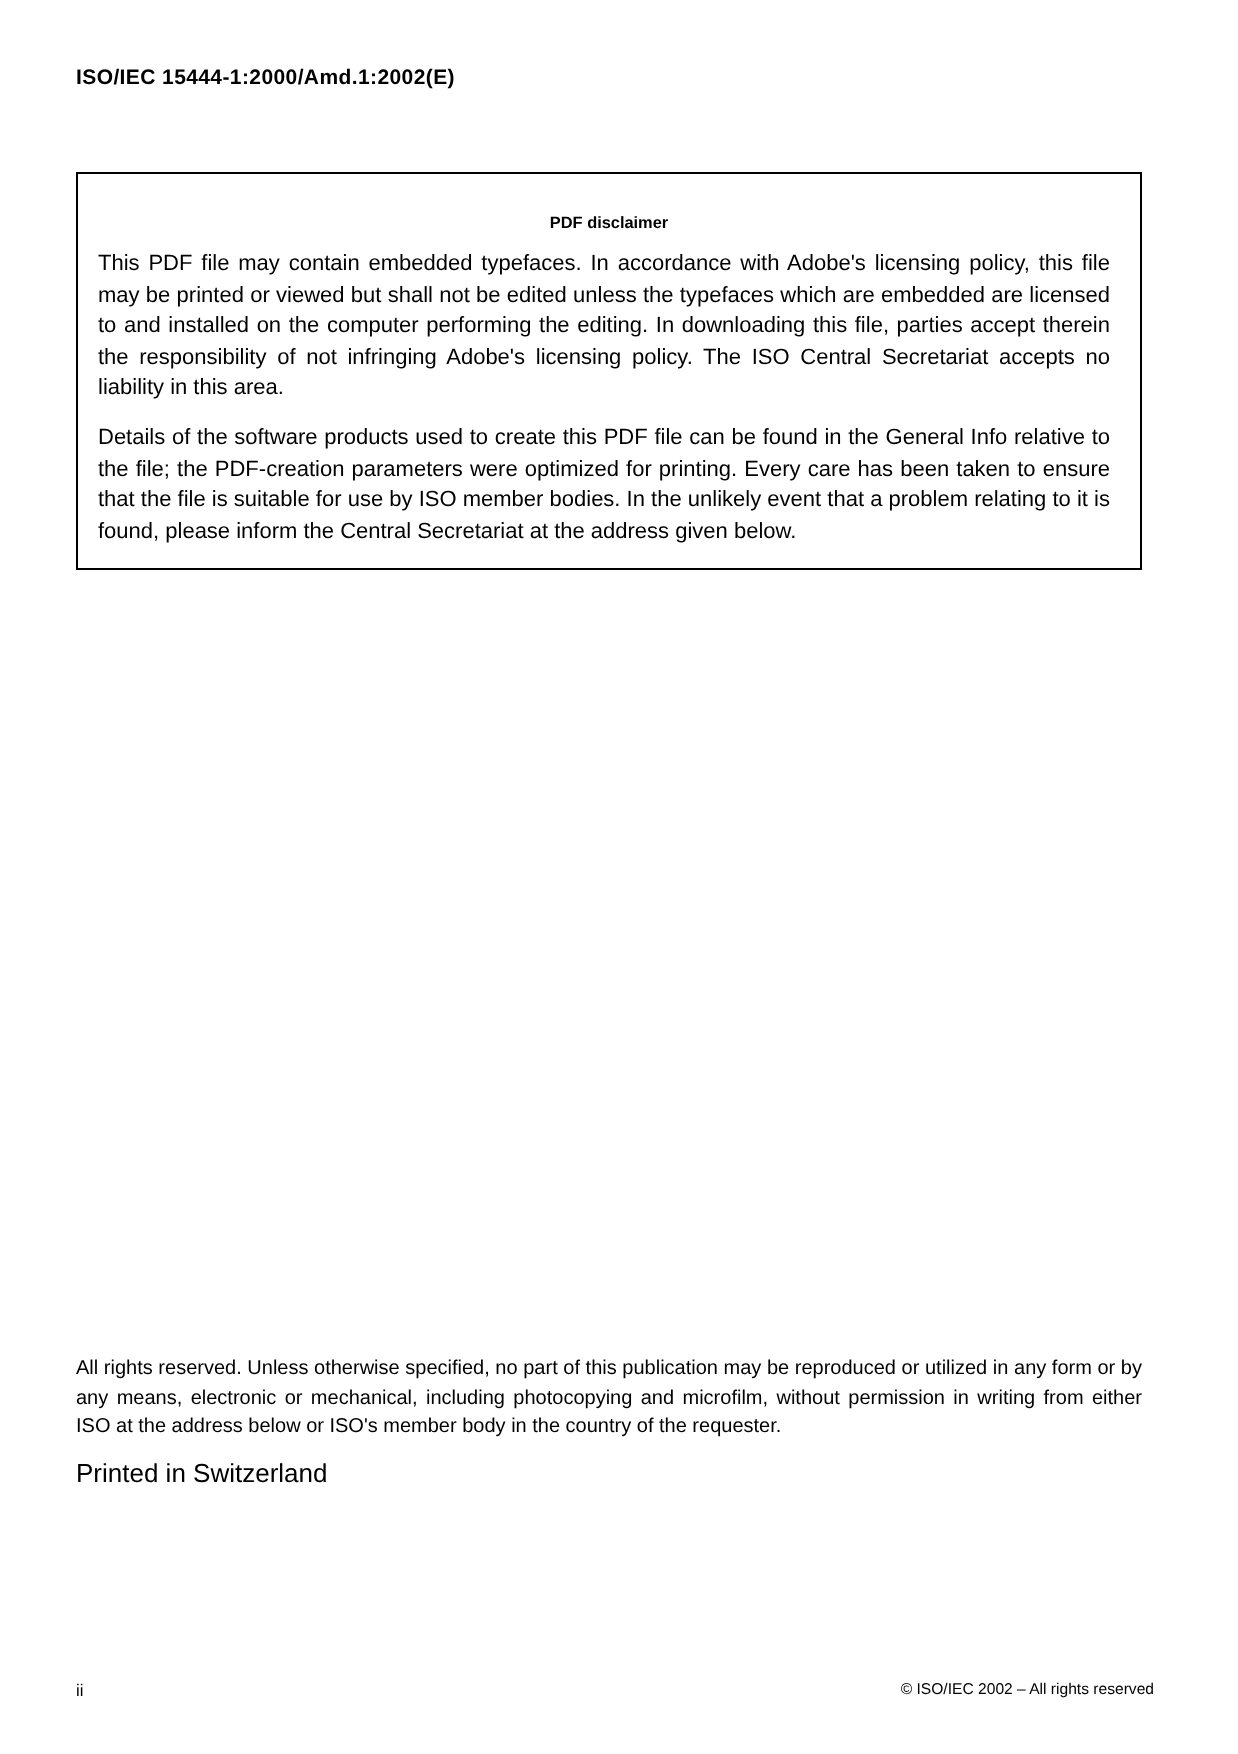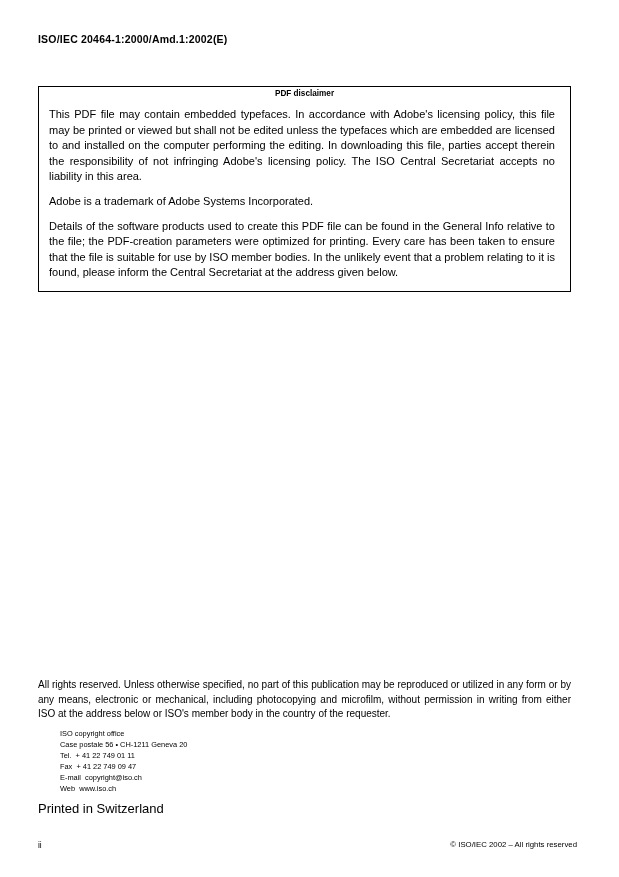--- a/index.html
+++ b/index.html
@@ -26,21 +26,21 @@
     font-weight: bold;
     letter-spacing: 0.2px;
   }
   .disclaimer-box {
     position: absolute;
     left: 38px;
     top: 86px;
     width: 533px;
     border: 1px solid #000000;
     box-sizing: border-box;
-    padding: 2px 10px 10px 10px;
+    padding: 20px 10px 10px 10px;
   }
   .disclaimer-title {
     text-align: center;
     font-size: 8.2px;
     font-weight: bold;
     margin-bottom: 9px;
   }
   .disclaimer-para {
     font-size: 11px;
     line-height: 1.42;
@@ -91,39 +91,30 @@
     top: 840px;
     font-size: 7.8px;
     text-align: right;
   }
 </style>
 </head>
 <body>
 
 <div class="page">
 
-  <div class="doc-header">ISO/IEC 20464-1:2000/Amd.1:2002(E)</div>
+  <div class="doc-header">ISO/IEC 15444-1:2000/Amd.1:2002(E)</div>
 
   <div class="disclaimer-box">
     <div class="disclaimer-title">PDF disclaimer</div>
     <p class="disclaimer-para">This PDF file may contain embedded typefaces. In accordance with Adobe's licensing policy, this file may be printed or viewed but shall not be edited unless the typefaces which are embedded are licensed to and installed on the computer performing the editing. In downloading this file, parties accept therein the responsibility of not infringing Adobe's licensing policy. The ISO Central Secretariat accepts no liability in this area.</p>
-    <p class="disclaimer-para">Adobe is a trademark of Adobe Systems Incorporated.</p>
     <p class="disclaimer-para">Details of the software products used to create this PDF file can be found in the General Info relative to the file; the PDF-creation parameters were optimized for printing. Every care has been taken to ensure that the file is suitable for use by ISO member bodies. In the unlikely event that a problem relating to it is found, please inform the Central Secretariat at the address given below.</p>
   </div>
 
   <div class="footer-block">
     <p class="rights-para">All rights reserved. Unless otherwise specified, no part of this publication may be reproduced or utilized in any form or by any means, electronic or mechanical, including photocopying and microfilm, without permission in writing from either ISO at the address below or ISO's member body in the country of the requester.</p>
-    <div class="address-block">
-      <div class="address-line">ISO copyright office</div>
-      <div class="address-line">Case postale 56 • CH-1211 Geneva 20</div>
-      <div class="address-line">Tel.  + 41 22 749 01 11</div>
-      <div class="address-line">Fax  + 41 22 749 09 47</div>
-      <div class="address-line">E-mail  copyright@iso.ch</div>
-      <div class="address-line">Web  www.iso.ch</div>
-    </div>
     <div class="printed-line">Printed in Switzerland</div>
   </div>
 
   <div class="page-number">ii</div>
 
   <div class="page-footer-right">© ISO/IEC 2002 – All rights reserved</div>
 
 </div>
 
 </body></html>

